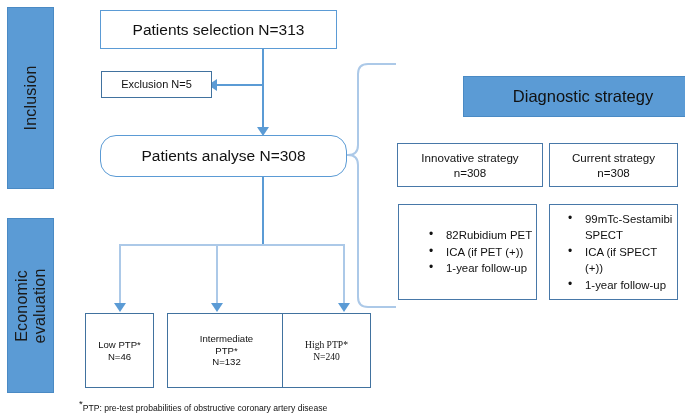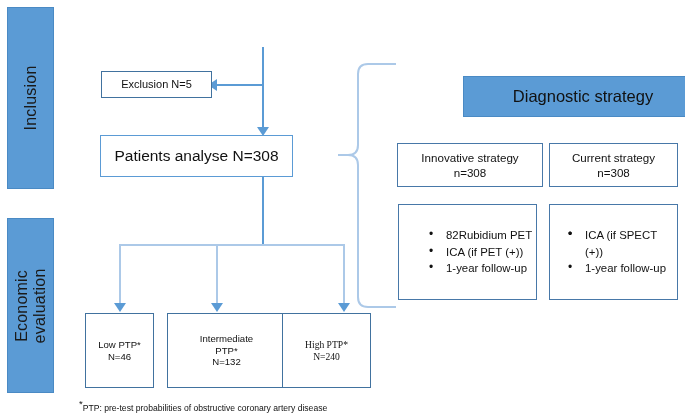--- a/index.html
+++ b/index.html
@@ -176,26 +176,29 @@
   <div class="vline pale" style="left:343px; top:244px; height:62px;"></div>
   <div class="arrow-down" style="left:114px; top:303px;"></div>
   <div class="arrow-down" style="left:211px; top:303px;"></div>
   <div class="arrow-down" style="left:338px; top:303px;"></div>
 
   <svg class="brace-svg" style="left:336px; top:58px;" width="62" height="255" viewBox="0 0 62 255">
     <path d="M2,97 L12,97 Q22,97 22,87 L22,16 Q22,6 32,6 L60,6" fill="none" stroke="#ACC9E8" stroke-width="2"></path>
     <path d="M2,97 L12,97 Q22,97 22,107 L22,239 Q22,249 32,249 L60,249" fill="none" stroke="#ACC9E8" stroke-width="2"></path>
   </svg>
 
+  <div class="node node-xl" style="left:100px; top:10px; width:237px; height:39px;">
+    <span>Patients selection N=313</span>
+  </div>
 
   <div class="node node-sm dark-border" style="left:101px; top:71px; width:111px; height:27px;">
     <span>Exclusion N=5</span>
   </div>
 
-  <div class="node node-xl" style="left:100px; top:135px; width:193px; height:42px;">
+  <div class="node node-xl" style="left:100px; top:135px; width:247px; height:42px;border-radius:16px;">
     <span>Patients analyse N=308</span>
   </div>
 
   <div class="node node-md dark-border" style="left:85px; top:313px; width:69px; height:75px;">
     <span>
       <span>Low PTP*</span><br>
       <span>N=46</span>
     </span>
   </div>
 
@@ -235,21 +238,21 @@
   <div class="rnode bullets" style="left:398px; top:204px; width:139px; height:96px;">
     <ul class="bullet-list">
       <li><span class="bul">•</span><span>82Rubidium PET</span></li>
       <li><span class="bul">•</span><span>ICA (if PET (+))</span></li>
       <li><span class="bul">•</span><span>1-year follow-up</span></li>
     </ul>
   </div>
 
   <div class="rnode bullets" style="left:549px; top:204px; width:129px; height:96px;">
     <ul class="bullet-list" style="padding-left:18px;">
-      <li><span class="bul">•</span></li>
+      <li><span class="bul">•</span><span>99mTc-Sestamibi SPECT</span></li>
       <li><span class="bul">•</span><span>ICA (if SPECT (+))</span></li>
       <li><span class="bul">•</span><span>1-year follow-up</span></li>
     </ul>
   </div>
 
   <div class="footnote" style="left:79px; top:398px;text-align:right;">
     <span class="star">*</span><span>PTP: pre-test probabilities of obstructive coronary artery disease</span>
   </div>
 
 </div>

